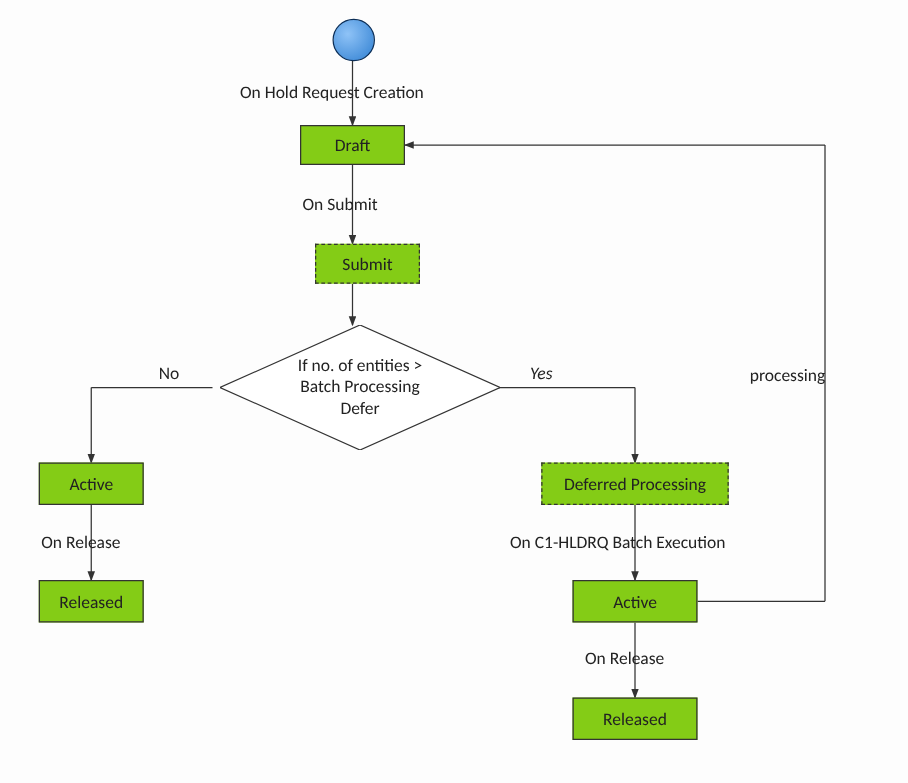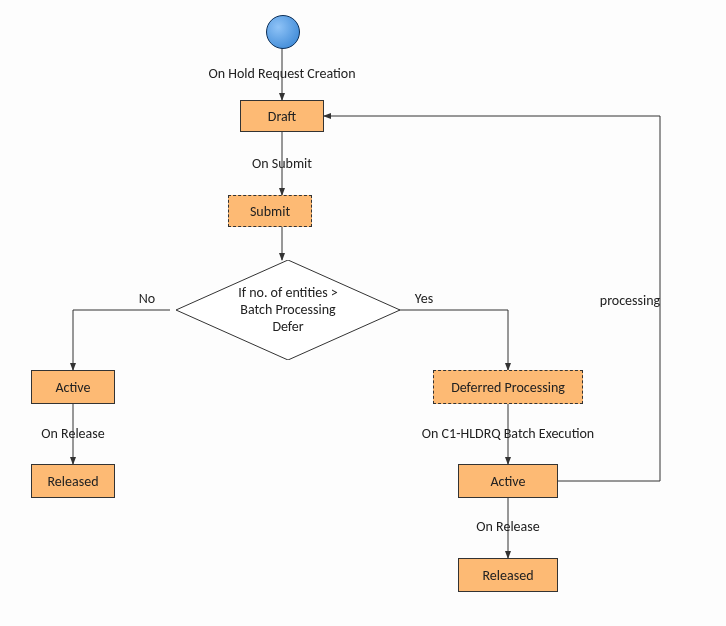--- a/index.html
+++ b/index.html
@@ -9,34 +9,33 @@
     height: 626px;
     background: #fdfdfd;
     font-family: "Segoe UI", Calibri, Arial, sans-serif;
     font-size: 14px;
     color: #222;
     position: relative;
   }
   .node {
     position: absolute;
     border: 1px solid #333;
-    background: #fdba74;
+    background: #84cc16;
     display: flex;
     align-items: center;
     justify-content: center;
     text-align: center;
     padding: 2px 4px;
     box-sizing: border-box;
   }
   .dashed {
     border-style: dashed;
   }
   .label {
     position: absolute;
-    text-align: center;
     background: transparent;
   }
   .start-circle {
     position: absolute;
     width: 32px;
     height: 32px;
     border-radius: 50%;
     background: radial-gradient(circle at 35% 35%, #8fc3f7, #2f7fd1);
     border: 1px solid #0b2e57;
   }
@@ -97,36 +96,36 @@
 </svg>
 
 <div class="start-circle" style="left:266px; top:15px;"></div>
 
 <div class="label" style="left:192px; top:65px; width:180px;">On Hold Request Creation</div>
 
 <div class="node" style="left:240px; top:100px; width:84px; height:32px;">Draft</div>
 
 <div class="label" style="left:242px; top:155px; width:80px;">On Submit</div>
 
-<div class="node dashed" style="left:228px; top:195px; width:84px; height:32px;">Submit</div>
+<div class="node dashed" style="left:252px; top:195px; width:84px; height:32px;">Submit</div>
 
 <div class="diamond" style="left:176px; top:260px; width:224px; height:100px;">
   <svg width="224" height="100">
     <polygon points="112,0 224,50 112,100 0,50" fill="#fff" stroke="#333" stroke-width="1"></polygon>
   </svg>
   <div class="diamond-text">
     <span>If no. of entities &gt;</span><br>
     <span>Batch Processing</span><br>
     <span>Defer</span>
   </div>
 </div>
 
 <div class="label" style="left:127px; top:290px; width:40px;">No</div>
 
-<div class="label" style="left:404px; top:290px; width:40px;">Yes</div>
+<div class="label" style="left:424px; top:290px; width:40px;font-style:italic;">Yes</div>
 
 <div class="node" style="left:31px; top:370px; width:84px; height:34px;">Active</div>
 
 <div class="label" style="left:33px; top:425px; width:80px;">On Release</div>
 
 <div class="node" style="left:31px; top:464px; width:84px; height:34px;">Released</div>
 
 <div class="node dashed" style="left:433px; top:370px; width:150px; height:34px;">Deferred Processing</div>
 
 <div class="label" style="left:408px; top:425px; width:200px;">On C1-HLDRQ Batch Execution</div>

